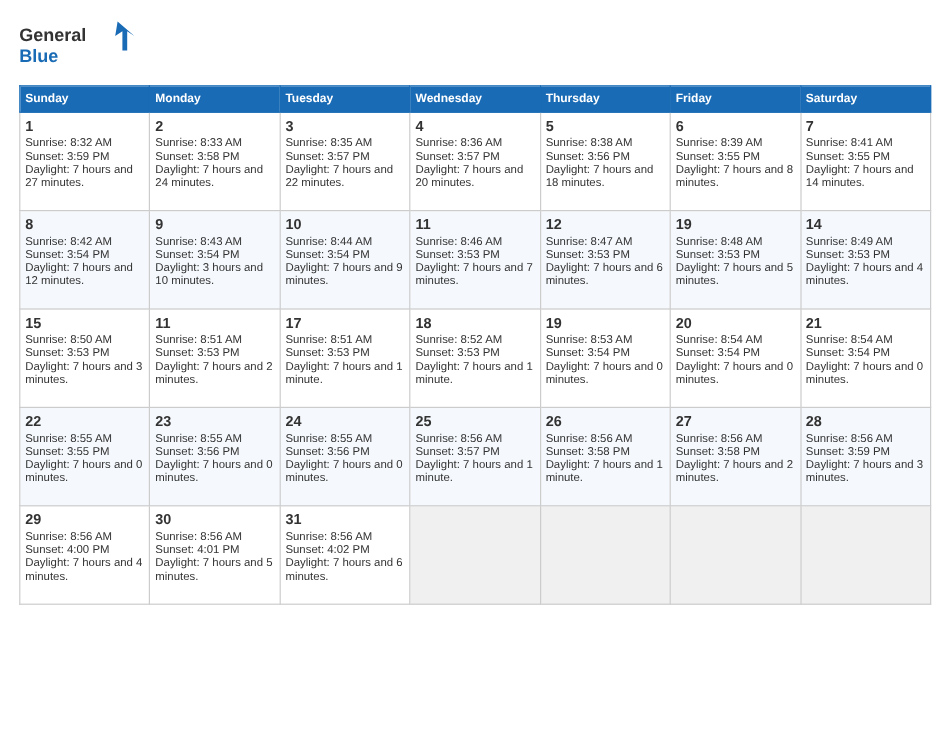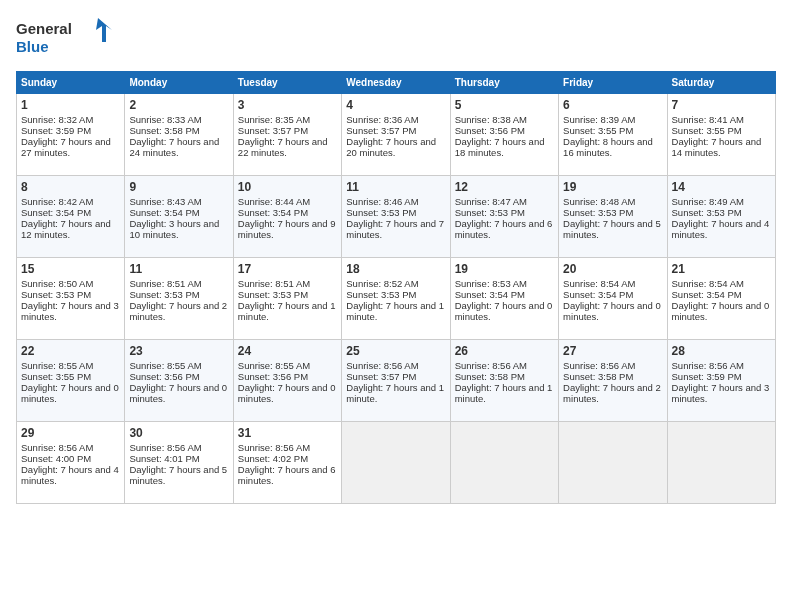--- a/index.html
+++ b/index.html
@@ -105,21 +105,21 @@
           <th>Saturday</th>
         </tr>
     </thead>
     <tbody id="cal-body">
         <tr>
           <td><span class="day-num">1</span><span>Sunrise: 8:32 AM</span><br><span>Sunset: 3:59 PM</span><br><span>Daylight: 7 hours and 27 minutes.</span></td>
           <td><span class="day-num">2</span><span>Sunrise: 8:33 AM</span><br><span>Sunset: 3:58 PM</span><br><span>Daylight: 7 hours and 24 minutes.</span></td>
           <td><span class="day-num">3</span><span>Sunrise: 8:35 AM</span><br><span>Sunset: 3:57 PM</span><br><span>Daylight: 7 hours and 22 minutes.</span></td>
           <td><span class="day-num">4</span><span>Sunrise: 8:36 AM</span><br><span>Sunset: 3:57 PM</span><br><span>Daylight: 7 hours and 20 minutes.</span></td>
           <td><span class="day-num">5</span><span>Sunrise: 8:38 AM</span><br><span>Sunset: 3:56 PM</span><br><span>Daylight: 7 hours and 18 minutes.</span></td>
-          <td><span class="day-num">6</span><span>Sunrise: 8:39 AM</span><br><span>Sunset: 3:55 PM</span><br><span>Daylight: 8 hours and 16 minutes.</span></td>
+          <td><span class="day-num">6</span><span>Sunrise: 8:39 AM</span><br><span>Sunset: 3:55 PM</span><br><span>Daylight: 7 hours and 8 minutes.</span></td>
           <td><span class="day-num">7</span><span>Sunrise: 8:41 AM</span><br><span>Sunset: 3:55 PM</span><br><span>Daylight: 7 hours and 14 minutes.</span></td>
         </tr>
         <tr>
           <td><span class="day-num">8</span><span>Sunrise: 8:42 AM</span><br><span>Sunset: 3:54 PM</span><br><span>Daylight: 7 hours and 12 minutes.</span></td>
           <td><span class="day-num">9</span><span>Sunrise: 8:43 AM</span><br><span>Sunset: 3:54 PM</span><br><span>Daylight: 3 hours and 10 minutes.</span></td>
           <td><span class="day-num">10</span><span>Sunrise: 8:44 AM</span><br><span>Sunset: 3:54 PM</span><br><span>Daylight: 7 hours and 9 minutes.</span></td>
           <td><span class="day-num">11</span><span>Sunrise: 8:46 AM</span><br><span>Sunset: 3:53 PM</span><br><span>Daylight: 7 hours and 7 minutes.</span></td>
           <td><span class="day-num">12</span><span>Sunrise: 8:47 AM</span><br><span>Sunset: 3:53 PM</span><br><span>Daylight: 7 hours and 6 minutes.</span></td>
           <td><span class="day-num">19</span><span>Sunrise: 8:48 AM</span><br><span>Sunset: 3:53 PM</span><br><span>Daylight: 7 hours and 5 minutes.</span></td>
           <td><span class="day-num">14</span><span>Sunrise: 8:49 AM</span><br><span>Sunset: 3:53 PM</span><br><span>Daylight: 7 hours and 4 minutes.</span></td>

